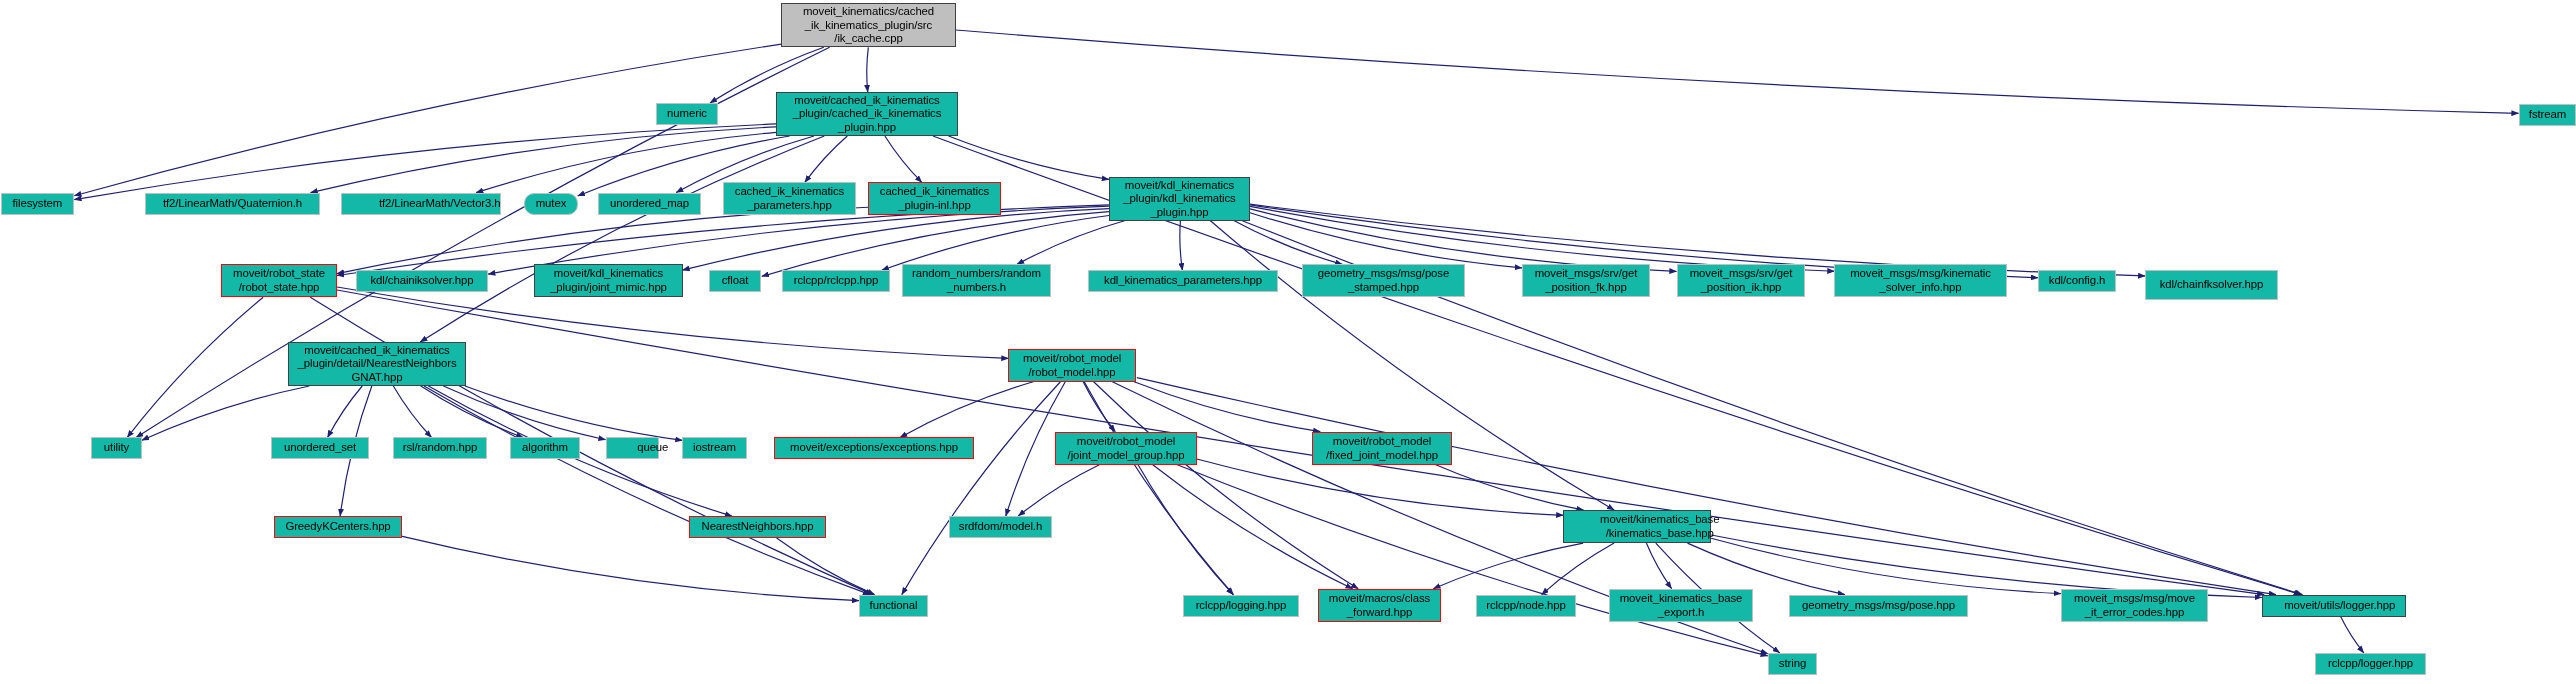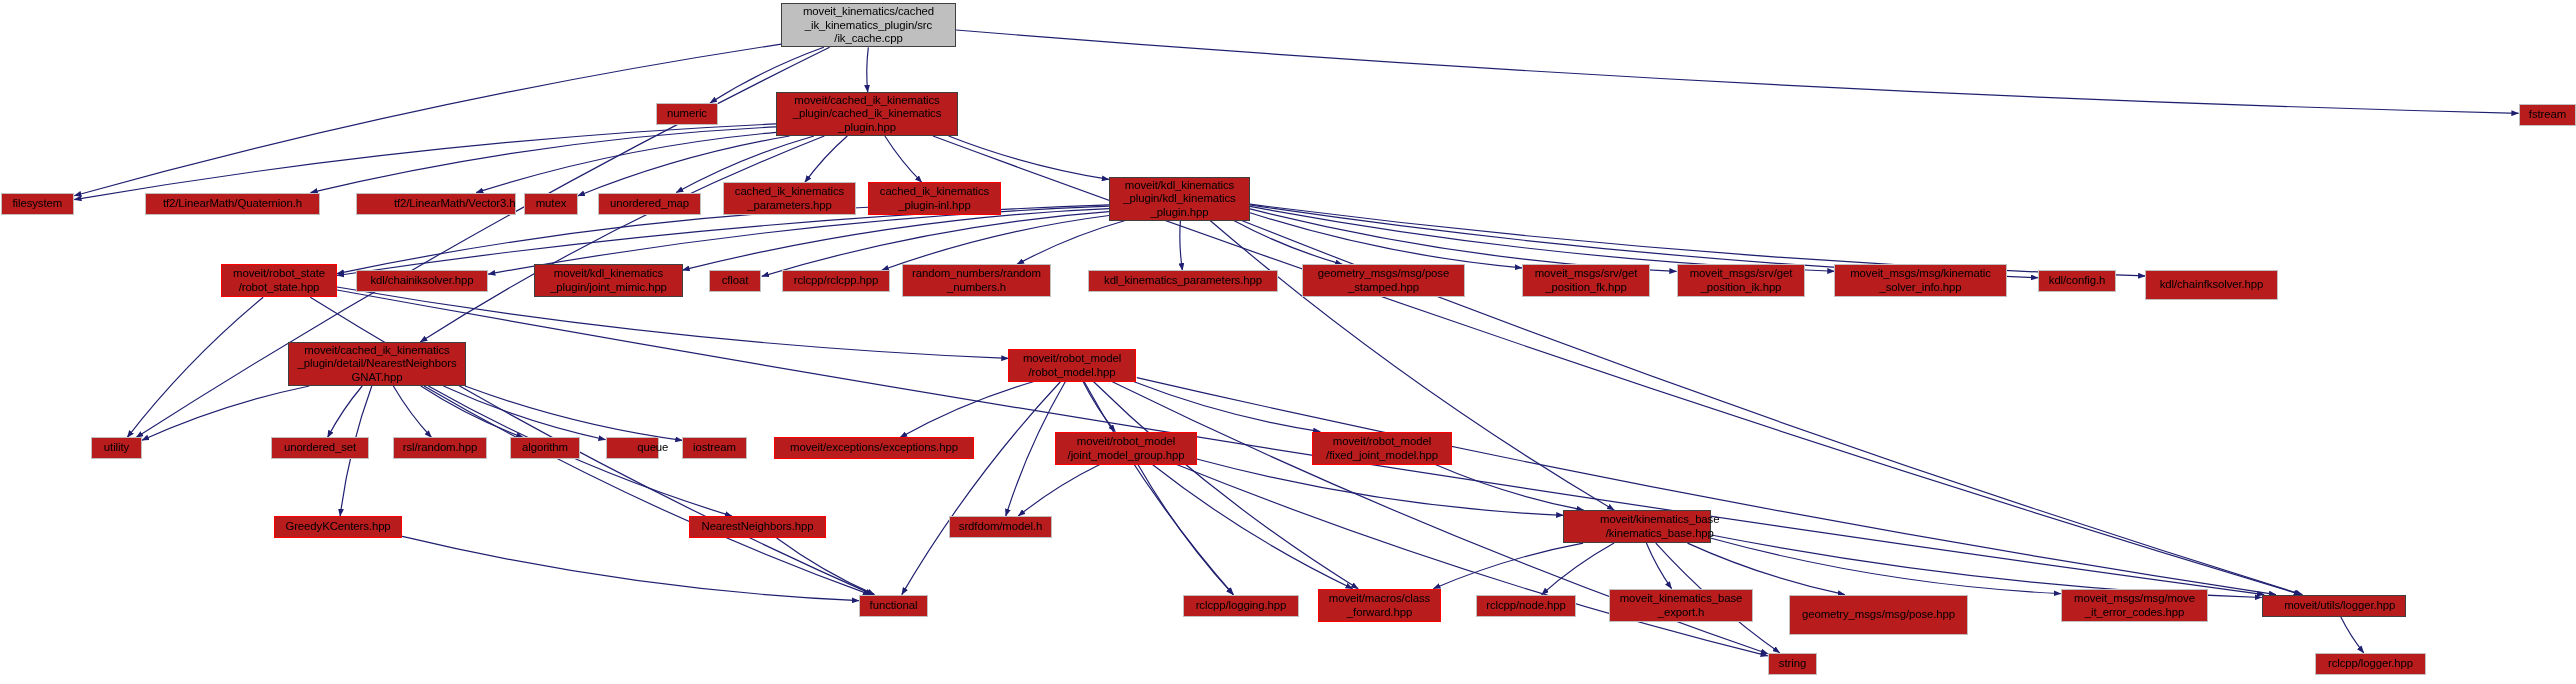--- a/index.html
+++ b/index.html
@@ -24,21 +24,21 @@
     height: 685px;
     pointer-events: none;
   }
   .node {
     position: absolute;
     box-sizing: border-box;
     display: flex;
     align-items: center;
     justify-content: center;
     text-align: center;
-    background: #b91c1c;
+    background: #14b8a6;
     border: 0.8px solid #c0c0c0;
     color: #000000;
     font-size: 11.4px;
     line-height: 1.18;
     letter-spacing: -0.1px;
     white-space: pre-line;
     padding: 0.8px 2.5px;
     z-index: 5;
   }
   .node.red {
@@ -138,22 +138,22 @@
       <div class="node root" style="left: 781px; top: 3.4px; width: 175px; height: 44px;">moveit_kinematics/cached
 _ik_kinematics_plugin/src
 /ik_cache.cpp</div>
       <div class="node " style="left: 656px; top: 103px; width: 62px; height: 22px;">numeric</div>
       <div class="node dark" style="left: 776px; top: 92px; width: 182px; height: 44px;">moveit/cached_ik_kinematics
 _plugin/cached_ik_kinematics
 _plugin.hpp</div>
       <div class="node " style="left: 2519px; top: 104px; width: 57px; height: 22px;">fstream</div>
       <div class="node " style="left: 0.8px; top: 193px; width: 73px; height: 22px;">filesystem</div>
       <div class="node " style="left: 145px; top: 193px; width: 175px; height: 22px;">tf2/LinearMath/Quaternion.h</div>
-      <div class="node " style="left: 356px; top: 193px; width: 160px; height: 22px; padding-left: 40px;">tf2/LinearMath/Vector3.h</div>
-      <div class="node " style="left: 524px; top: 193px; width: 54px; height: 22px;">mutex</div>
+      <div class="node " style="left: 341px; top: 193px; width: 160px; height: 22px; padding-left: 40px;">tf2/LinearMath/Vector3.h</div>
+      <div class="node " style="left: 524px; top: 193px; width: 54px; height: 22px; border-radius: 10px;">mutex</div>
       <div class="node " style="left: 598px; top: 193px; width: 103px; height: 22px;">unordered_map</div>
       <div class="node " style="left: 723px; top: 182px; width: 133px; height: 33px;">cached_ik_kinematics
 _parameters.hpp</div>
       <div class="node red" style="left: 868px; top: 182px; width: 133px; height: 33px;">cached_ik_kinematics
 _plugin-inl.hpp</div>
       <div class="node dark" style="left: 1109px; top: 177px; width: 141px; height: 44px;">moveit/kdl_kinematics
 _plugin/kdl_kinematics
 _plugin.hpp</div>
       <div class="node red" style="left: 221px; top: 264px; width: 116px; height: 33px;">moveit/robot_state
 /robot_state.hpp</div>
@@ -196,21 +196,21 @@
       <div class="node " style="left: 949px; top: 516px; width: 103px; height: 22px;">srdfdom/model.h</div>
       <div class="node dark" style="left: 1563px; top: 510px; width: 148px; height: 33px; padding-left: 48px;">moveit/kinematics_base
 /kinematics_base.hpp</div>
       <div class="node " style="left: 859px; top: 595px; width: 69px; height: 22px;">functional</div>
       <div class="node " style="left: 1183px; top: 595px; width: 116px; height: 22px;">rclcpp/logging.hpp</div>
       <div class="node red" style="left: 1318px; top: 589px; width: 123px; height: 33px;">moveit/macros/class
 _forward.hpp</div>
       <div class="node " style="left: 1476px; top: 595px; width: 100px; height: 22px;">rclcpp/node.hpp</div>
       <div class="node " style="left: 1609px; top: 589px; width: 144px; height: 33px;">moveit_kinematics_base
 _export.h</div>
-      <div class="node " style="left: 1789px; top: 595px; width: 179px; height: 40px;">geometry_msgs/msg/pose.hpp</div>
+      <div class="node " style="left: 1789px; top: 595px; width: 179px; height: 22px;">geometry_msgs/msg/pose.hpp</div>
       <div class="node " style="left: 2061px; top: 589px; width: 147px; height: 33px;">moveit_msgs/msg/move
 _it_error_codes.hpp</div>
       <div class="node dark" style="left: 2262px; top: 595px; width: 144px; height: 22px; padding-left: 14px;">moveit/utils/logger.hpp</div>
       <div class="node " style="left: 1768px; top: 653px; width: 49px; height: 22px;">string</div>
       <div class="node " style="left: 2315px; top: 653px; width: 111px; height: 22px;">rclcpp/logger.hpp</div>
     </div>
 </div>
 
 
 </body></html>

